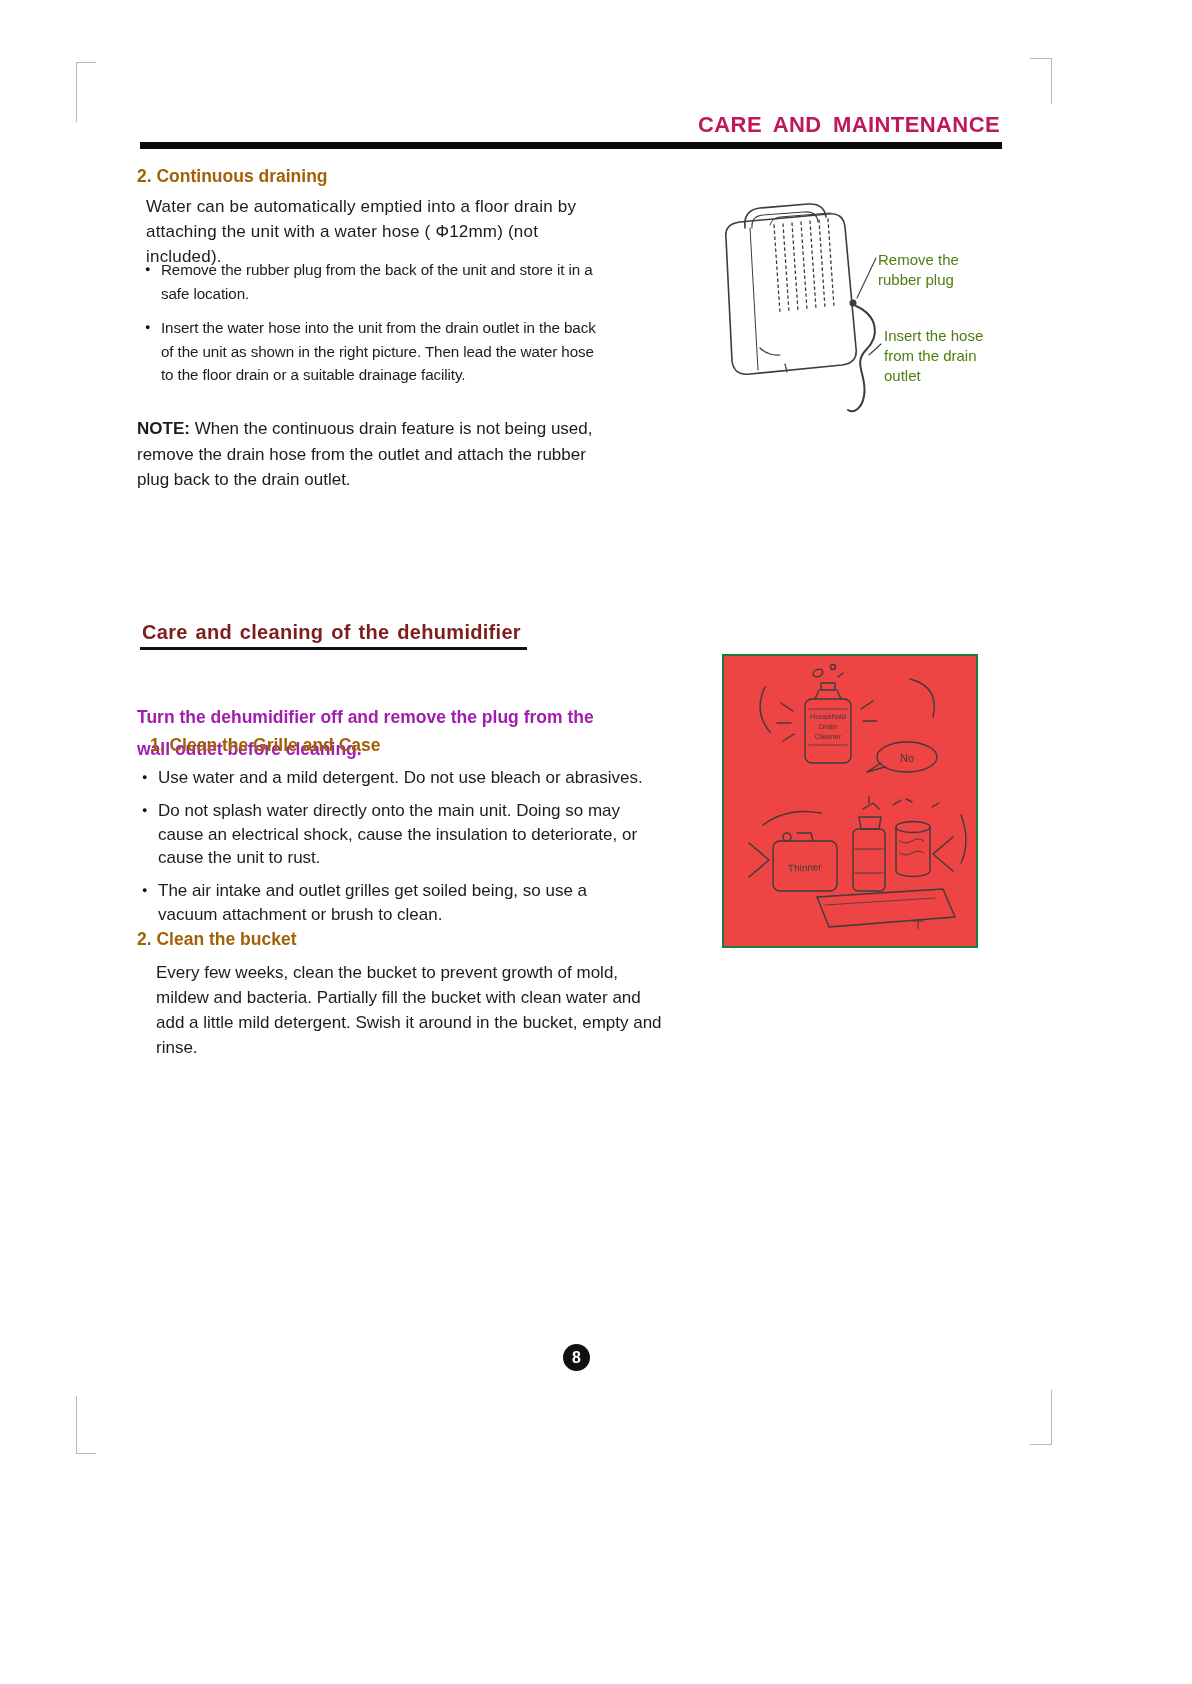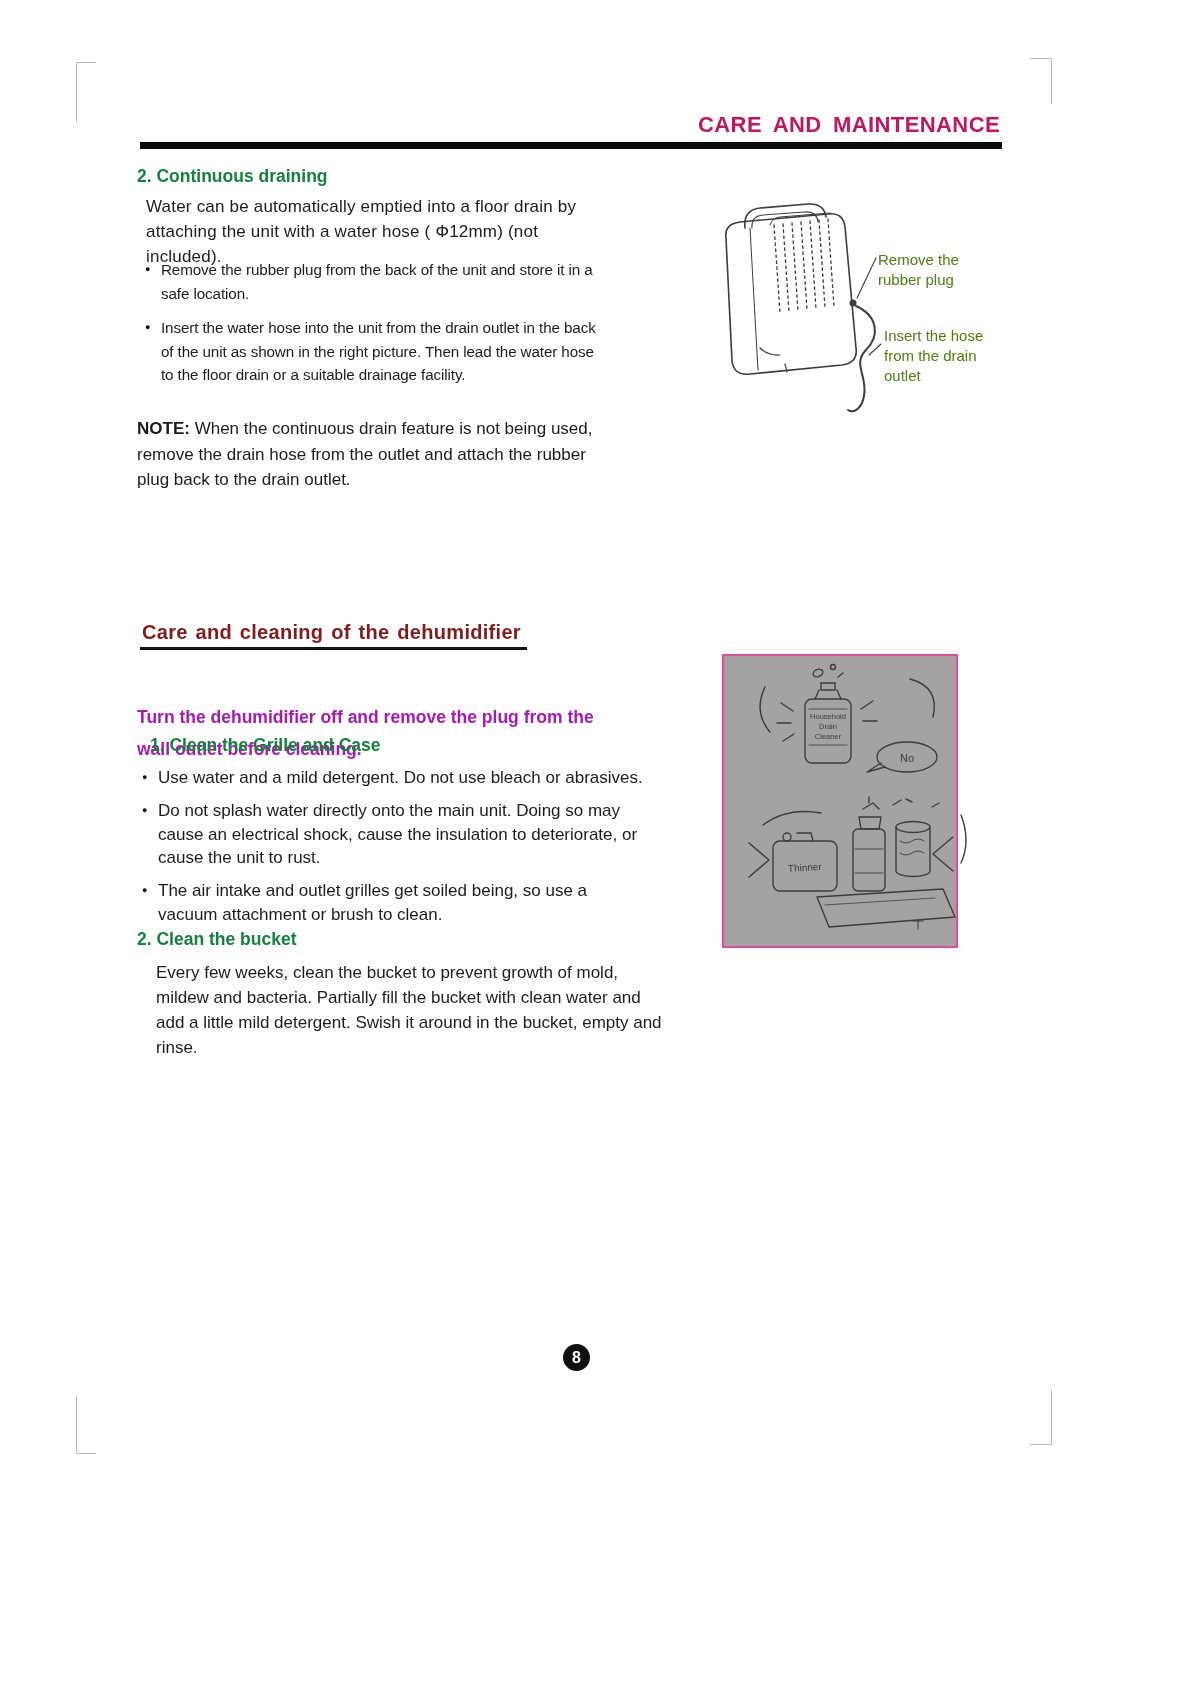--- a/index.html
+++ b/index.html
@@ -16,21 +16,21 @@
   .corner.tr { left:1030px; top:58px;  width:22px; height:46px; border-right:1.5px solid #b8b8b8; border-top:1.5px solid #b8b8b8; }
   .corner.bl { left:76px;  top:1396px; width:20px; height:58px; border-left:1.5px solid #b8b8b8; border-bottom:1.5px solid #b8b8b8; }
   .corner.br { left:1030px; top:1390px; width:22px; height:55px; border-right:1.5px solid #b8b8b8; border-bottom:1.5px solid #b8b8b8; }
 
   .header-title {
     position:absolute; top:112px; right:192px;
     font-size:22px; font-weight:bold; letter-spacing:0.4px; word-spacing:5px; color:#be185d;
   }
   .header-rule { position:absolute; left:140px; top:142px; width:862px; height:7px; background:#0a0a0a; }
 
-  .h-sub { font-size:17.5px; font-weight:bold; color:#15803d; }
+  .h-sub { font-size:17.5px; font-weight:bold; color:#a16207; }
 
   .sec1-heading { position:absolute; left:137px; top:166px; }
   .sec1-intro {
     position:absolute; left:146px; top:194px; width:452px;
     font-size:17px; line-height:1.48; letter-spacing:0.2px;
   }
   .blist { list-style:none; }
   .blist li { display:flex; }
   .blist .marker { flex:0 0 16px; font-size:9px; padding-top:5px; color:#111; }
   .sec1-list { position:absolute; left:145px; top:258px; width:462px; }
@@ -56,22 +56,22 @@
     font-size:17.5px; font-weight:bold; line-height:1.8; color:#a21caf;
   }
   .grille-heading { position:absolute; left:150px; top:735px; }
   .grille-list { position:absolute; left:142px; top:766px; width:505px; }
   .grille-list li { margin-bottom:9px; font-size:17px; line-height:1.4; }
   .bucket-heading { position:absolute; left:137px; top:929px; }
   .bucket-block { position:absolute; left:156px; top:961px; width:507px; font-size:17px; line-height:1.47; }
   .bucket-block .note-label { font-weight:bold; }
 
   .fig2 {
-    position:absolute; left:722px; top:654px; width:236px; height:294px;
-    border:2px solid #ec4899; background:#a3a3a3;
+    position:absolute; left:722px; top:654px; width:256px; height:294px;
+    border:2px solid #15803d; background:#ef4444;
   }
   .fig2 svg { position:absolute; left:1px; top:1px; }
 
   .page-number {
     position:absolute; left:563px; top:1344px; width:27px; height:27px;
     background:#101010; color:#fff; border-radius:50%;
     font-size:16px; font-weight:bold; text-align:center; line-height:27px;
   }
 </style>
 </head>

